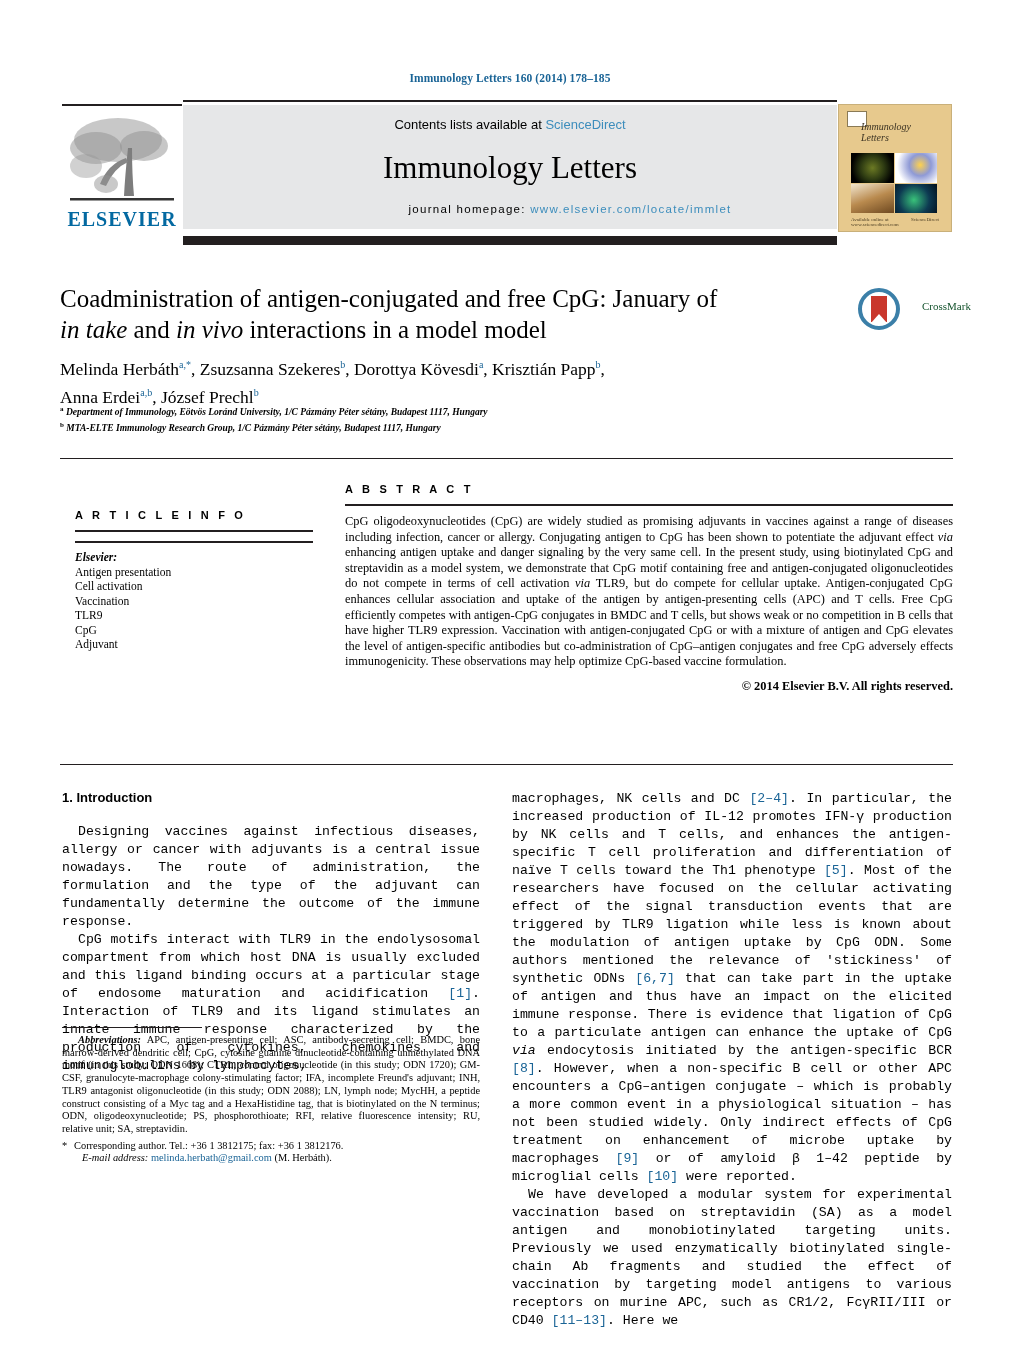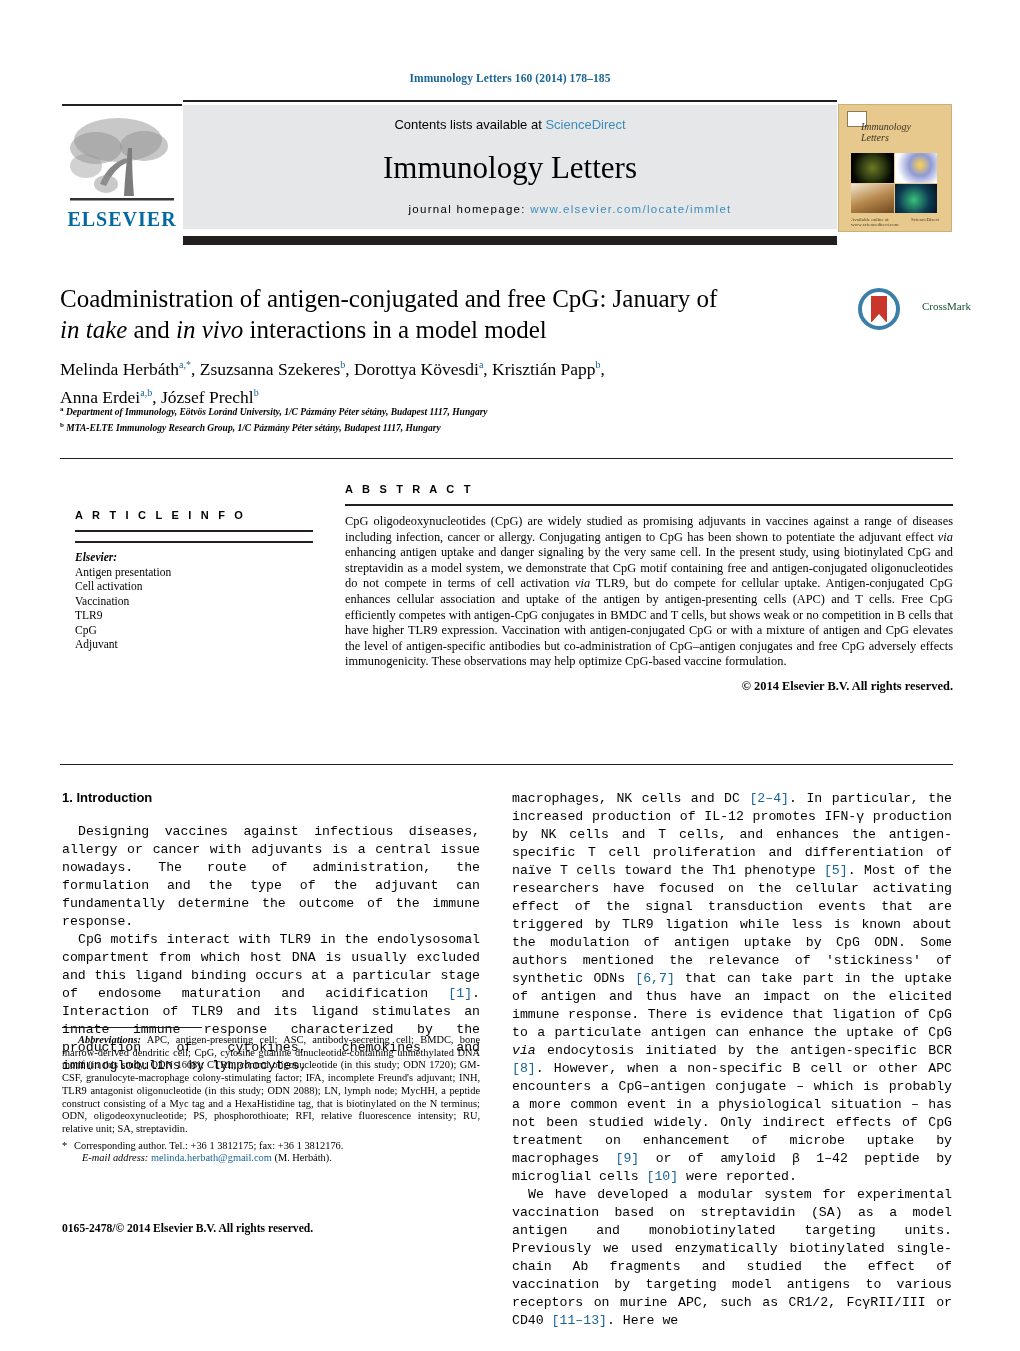--- a/index.html
+++ b/index.html
@@ -485,16 +485,15 @@
       <span class="star">*</span>
       <span>Corresponding author. Tel.: +36 1 3812175; fax: +36 1 3812176.</span>
       <div style="padding-left:8px;">
         <span class="email-lbl">E-mail address:</span>
         <a class="email" href="#">melinda.herbath@gmail.com</a><span> (M. Herbáth).</span>
       </div>
     </div>
   </div>
 
   <div class="doi-block">
-    <div class="issn">0165-2478/© 2014 Elsevier B.V. All rights reserved.</div>
   </div>
 
 </div>
 
 </body></html>

